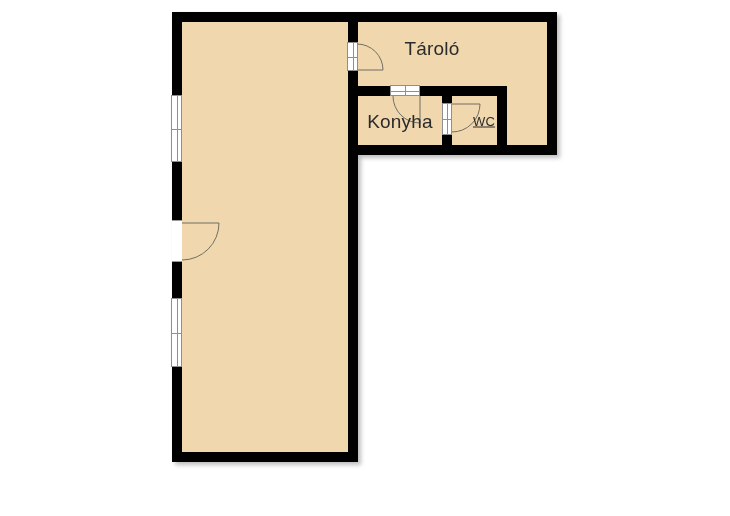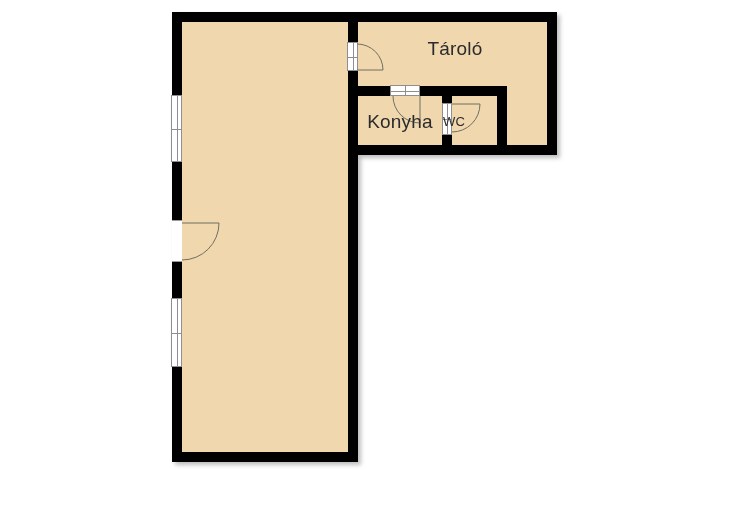--- a/index.html
+++ b/index.html
@@ -93,23 +93,23 @@
     position: absolute;
     transform: translate(-50%, -50%);
     font-size: 19px;
     color: var(--label, #2b2b2b);
     white-space: nowrap;
     letter-spacing: 0.2px;
   }
   .room-label.small { font-size: 13px; }
 
   #lbl-uzlethelyiseg { left: 271px; top: 254px; }
-  #lbl-tarolo        { left: 455px; top: 49px; }
+  #lbl-tarolo        { left: 432px; top: 49px; }
   #lbl-konyha        { left: 400px; top: 122px; }
-  #lbl-wc            { left: 454px; top: 121px; }
+  #lbl-wc            { left: 484px; top: 121px; text-decoration: underline; }
 </style>
 </head>
 <body>
 
 <div class="stage">
   <div class="plan">
 
     <div class="fill" id="fill-main"></div>
     <div class="fill" id="fill-right"></div>
 

